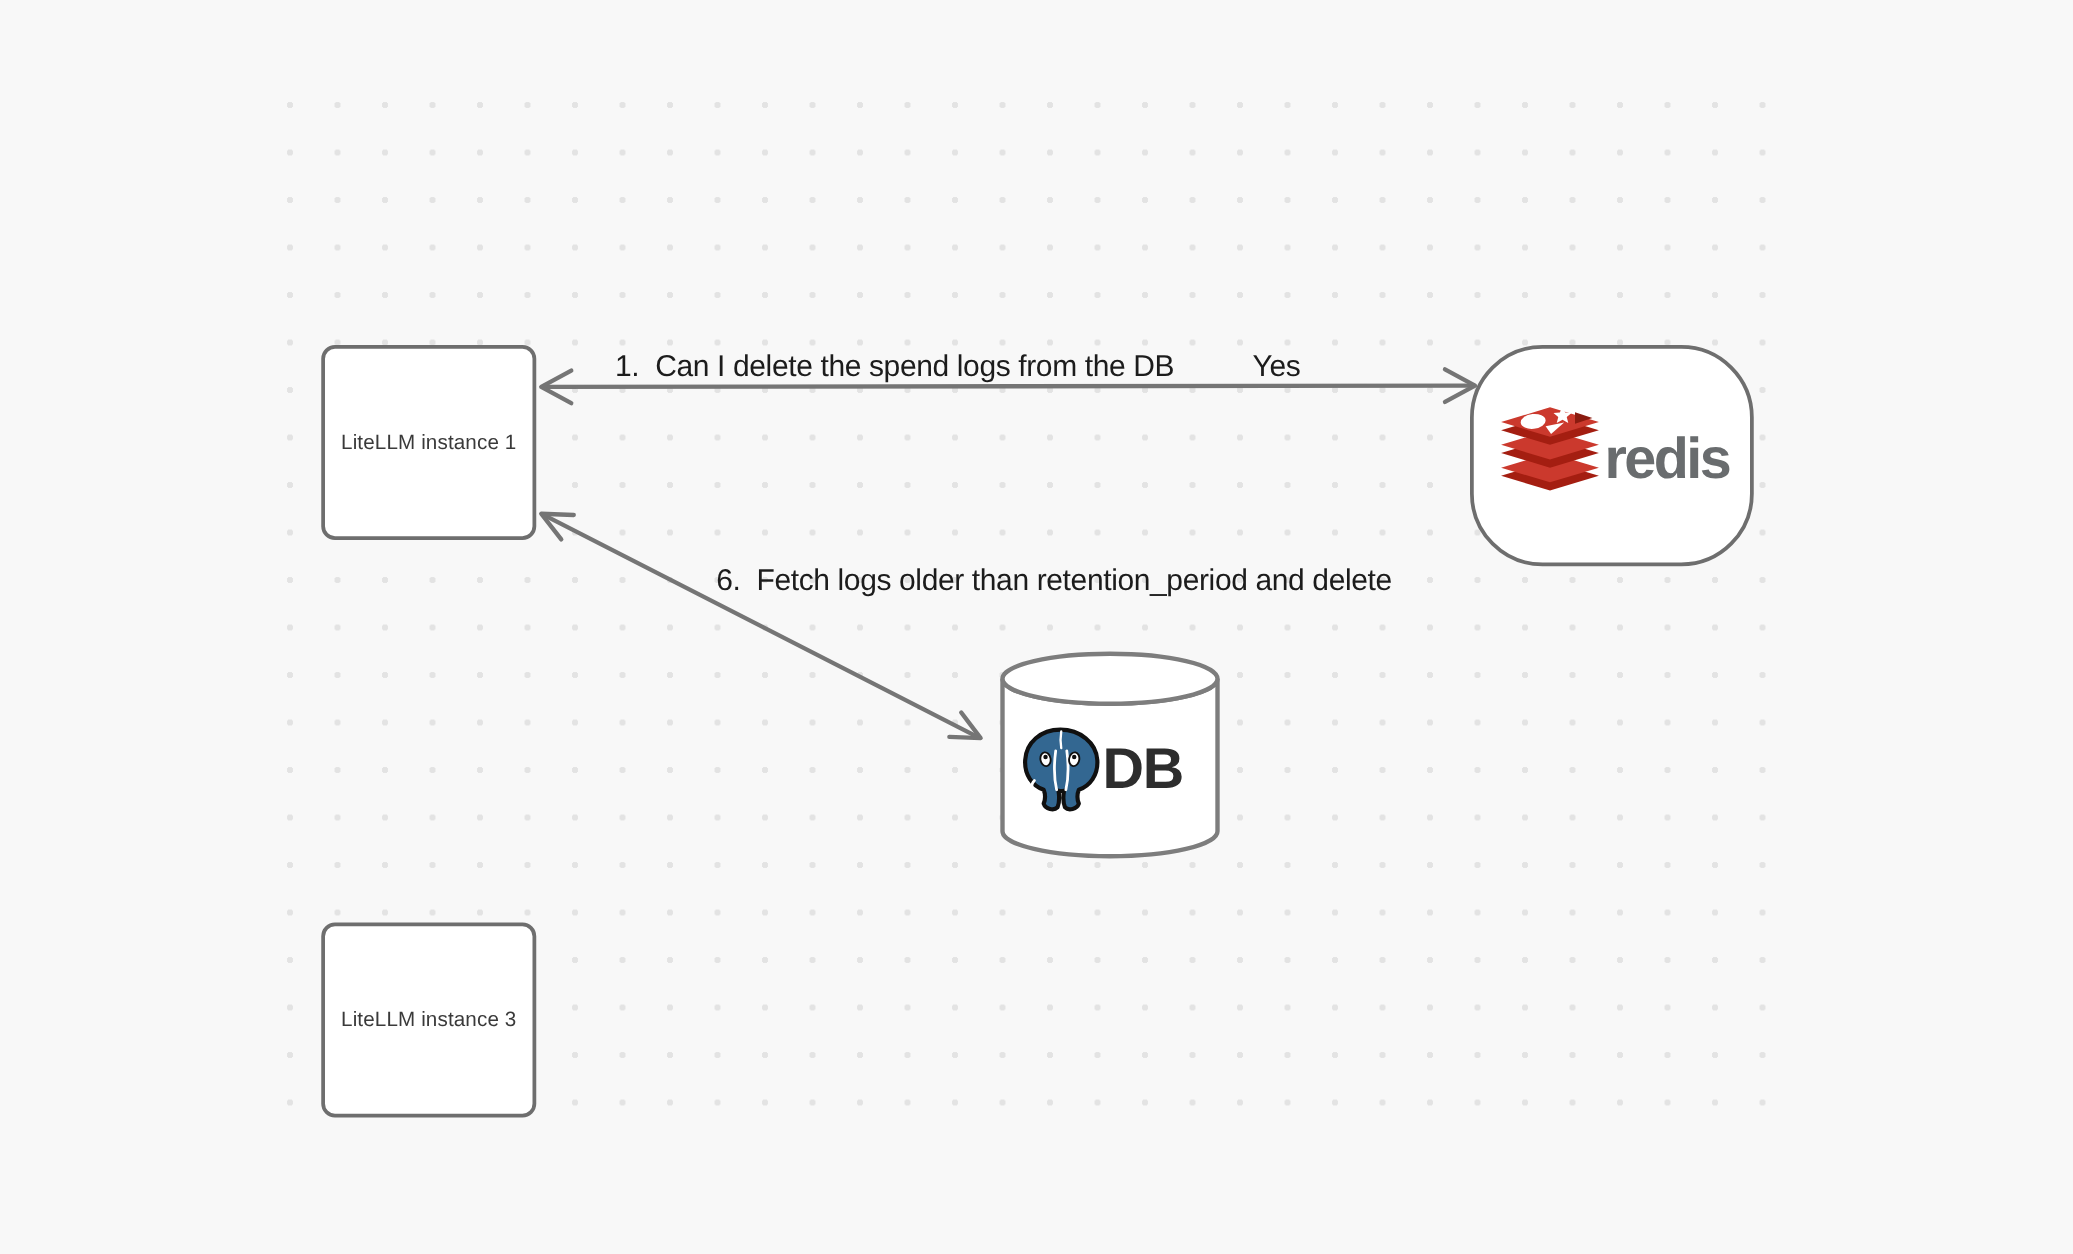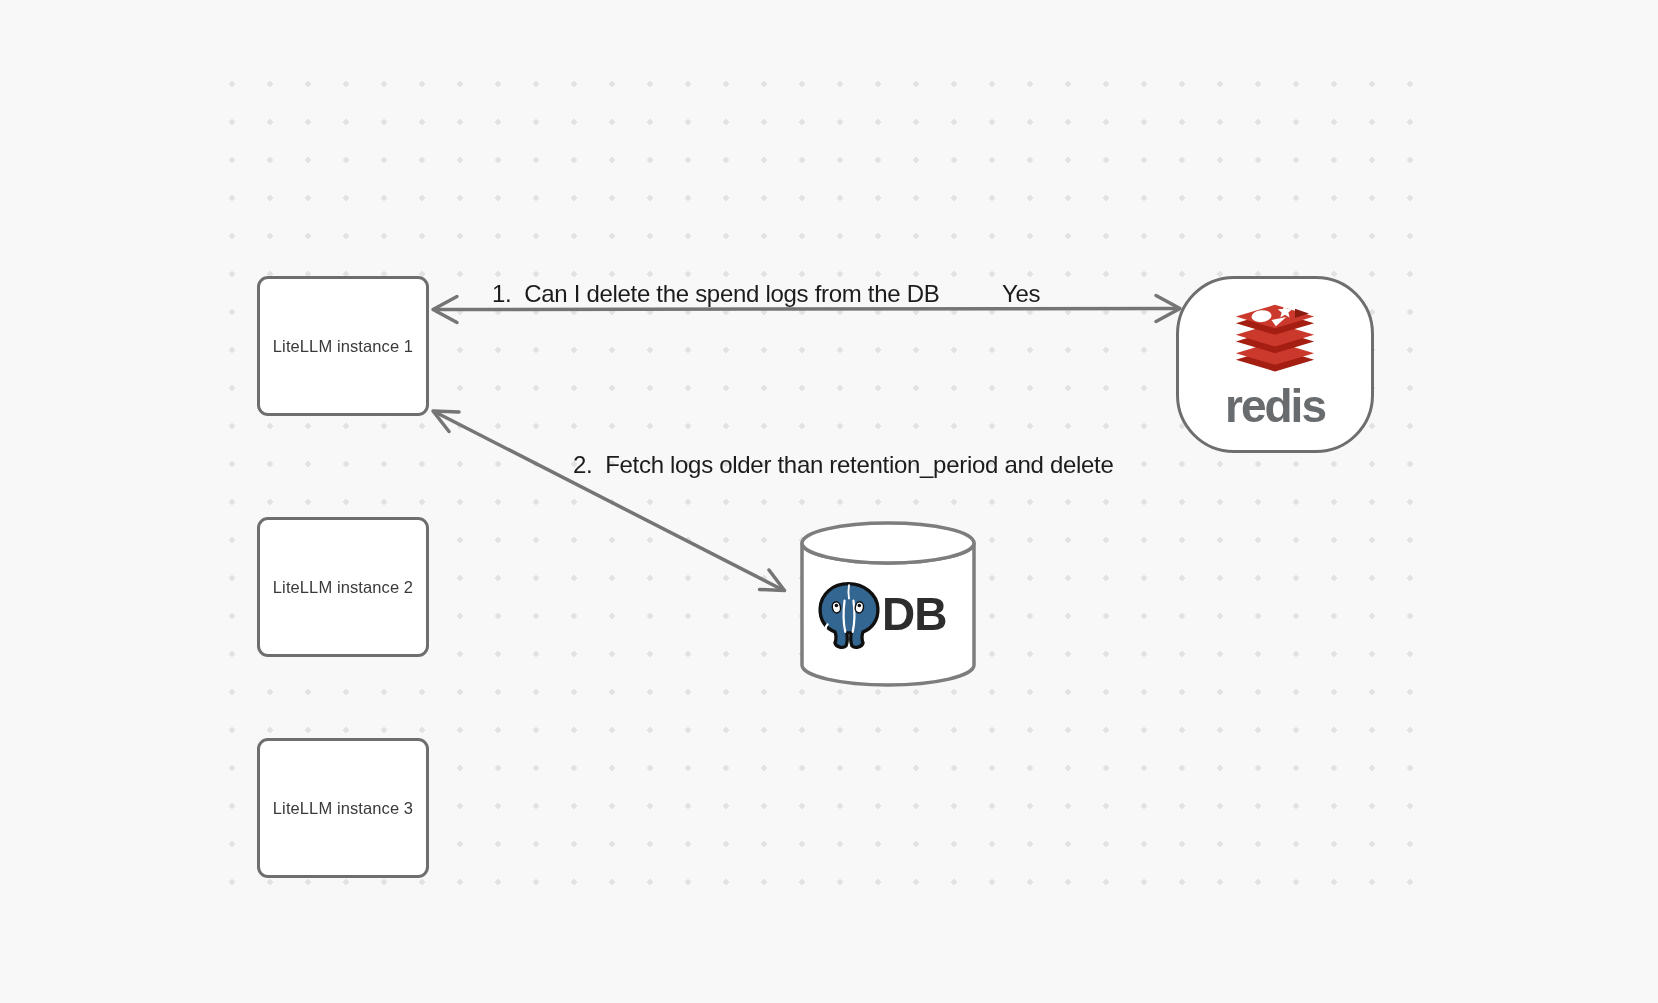--- a/index.html
+++ b/index.html
@@ -11,31 +11,31 @@
   .dot-grid{
     position:absolute;left:213px;top:65px;width:1216px;height:836px;
     background-image:radial-gradient(circle, #e3e3e3 2.6px, transparent 2.8px);
     background-size:38px 38px;
     background-position:0 0;
   }
   svg.connectors{position:absolute;left:0;top:0;pointer-events:none;}
   svg.connectors path{stroke:#757575;stroke-width:3.5;fill:none;stroke-linecap:round;stroke-linejoin:round;}
 
   .node-box{
-    position:absolute;width:172px;height:140px;box-sizing:border-box;
+    position:absolute;width:172px;height:156px;box-sizing:border-box;
     background:#ffffff;border:3.5px solid #6e6e6e;border-radius:11px;
     display:flex;align-items:center;justify-content:center;
   }
   .node-box .node-label{
     font-size:16.5px;color:#3a3a3a;letter-spacing:.1px;white-space:nowrap;
   }
   .redis-node{
-    position:absolute;left:1176px;top:276px;width:198px;height:177px;box-sizing:border-box;
+    position:absolute;left:1176px;top:276px;width:227px;height:177px;box-sizing:border-box;
     background:#ffffff;border:3.5px solid #6e6e6e;border-radius:58px;
-    display:flex;flex-direction:column;align-items:center;justify-content:center;
+    display:flex;flex-direction:row;align-items:center;justify-content:center;
   }
   .redis-word{
     font-size:46px;font-weight:700;color:#696c6e;letter-spacing:-2px;
     line-height:40px;margin-top:2px;
   }
   .cylinder{position:absolute;left:798px;top:520px;width:180px;height:170px;}
   .db-label{
     position:absolute;left:84px;top:66px;height:56px;line-height:56px;
     font-size:46px;color:#2d2d2d;font-weight:700;letter-spacing:-1px;
   }
@@ -59,23 +59,20 @@
     </g>
     <g>
       <path d="M438,413.5 L780,588.5"></path>
       <path d="M449,431.5 L433,411 L459,412"></path>
       <path d="M769,570 L784.5,590.5 L759.5,589.5"></path>
     </g>
   </svg>
 
   <div class="node-box" style="left:257px;top:276px;">
     <span class="node-label">LiteLLM instance 1</span>
-  </div>
-  <div class="node-box" style="left:257px;top:517px;">
-    <span class="node-label">LiteLLM instance 2</span>
   </div>
   <div class="node-box" style="left:257px;top:738px;">
     <span class="node-label">LiteLLM instance 3</span>
   </div>
 
   <div class="redis-node">
     <svg width="88" height="80" viewBox="0 0 100 92">
 
       <polygon points="50,50.5 95,64 50,77.5 5,64" fill="#a41e11"></polygon>
       <polygon points="50,43 95,56.5 50,70 5,56.5" fill="#cb392d"></polygon>
@@ -111,15 +108,15 @@
       <ellipse cx="64" cy="37" rx="5.5" ry="7.5" fill="#ffffff" stroke="#101010" stroke-width="2" transform="rotate(10 64 37)"></ellipse>
       <circle cx="33" cy="34.5" r="2.4" fill="#101010"></circle>
       <circle cx="64" cy="34.5" r="2.4" fill="#101010"></circle>
       <path d="M21,60 C17,64 17,70 22,73" stroke="#ffffff" stroke-width="3" fill="none" stroke-linecap="round"></path>
     </svg>
     <div class="db-label">DB</div>
   </div>
 
   <div class="edge-label" style="left:492px;top:281px;">1.  Can I delete the spend logs from the DB</div>
   <div class="edge-label" style="left:1002px;top:281px;text-align:right;">Yes</div>
-  <div class="edge-label" style="left:573px;top:452px;">2.  Fetch logs older than retention_period and delete</div>
+  <div class="edge-label" style="left:573px;top:452px;">6.  Fetch logs older than retention_period and delete</div>
 
 </div>
 
 </body></html>

